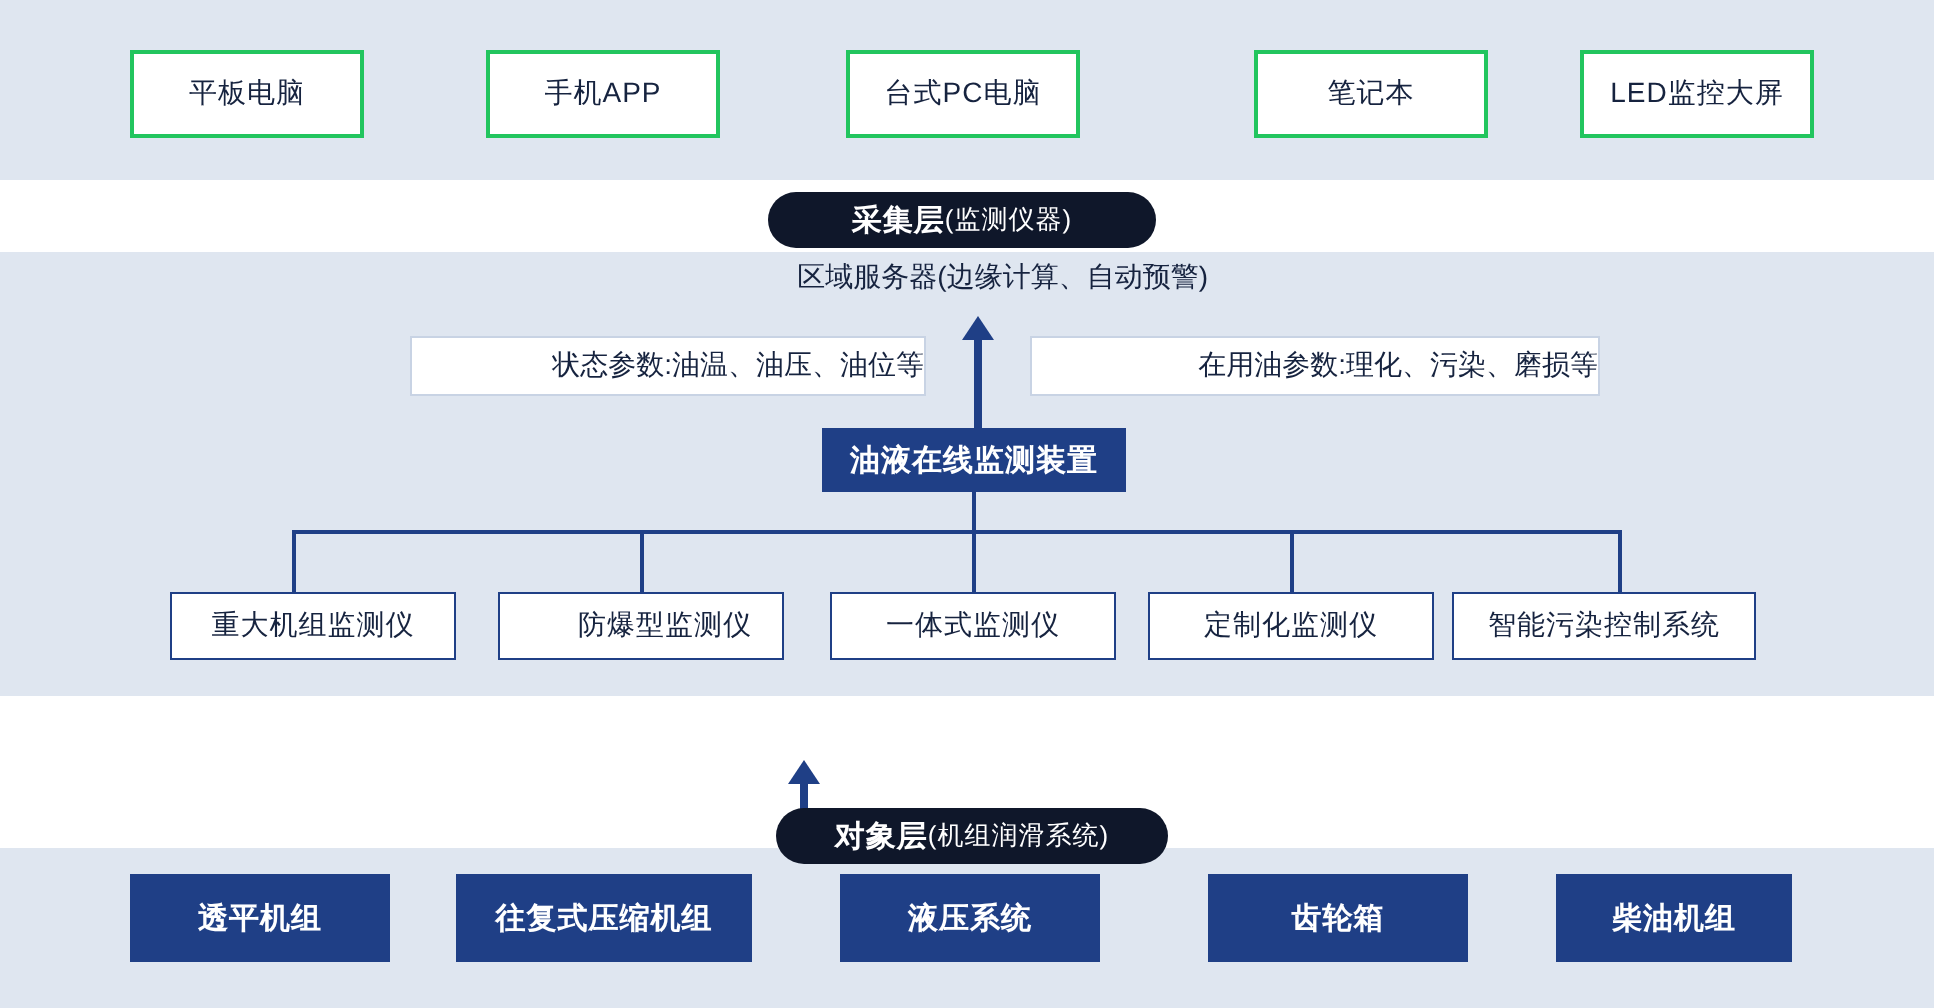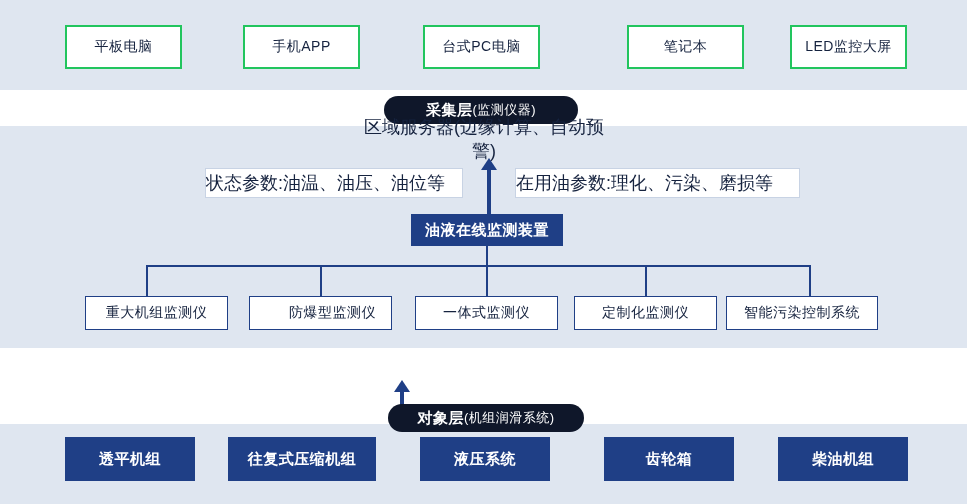--- a/index.html
+++ b/index.html
@@ -36,23 +36,23 @@
     color:#ffffff;
     font-weight:bold;
     font-size:15px;
   }
   .node.device{
     border:1.5px solid #1f3f86;
     font-size:14px;
   }
   .plain{
     position:absolute;
-    display:flex;align-items:center;justify-content:flex-start;
+    display:flex;align-items:center;justify-content:flex-end;
     text-align:center;
-    font-size:18px;
+    font-size:14px;
     color:#16233f;
     background:transparent;
   }
   .plain.boxed{
     background:#ffffff;
     border:1px solid #c8d3e4;
     box-sizing:border-box;
   }
   .pill{
     position:absolute;
@@ -164,15 +164,15 @@
 </div>
 <div class="node filled" style="left:228px;top:437px;width:148px;height:44px;">
   <span>往复式压缩机组</span>
 </div>
 <div class="node filled" style="left:420px;top:437px;width:130px;height:44px;">
   <span>液压系统</span>
 </div>
 <div class="node filled" style="left:604px;top:437px;width:130px;height:44px;">
   <span>齿轮箱</span>
 </div>
-<div class="node filled" style="left:778px;top:437px;width:130px;height:44px;">
+<div class="node filled" style="left:778px;top:437px;width:118px;height:44px;">
   <span>柴油机组</span>
 </div>
 
 </body></html>

